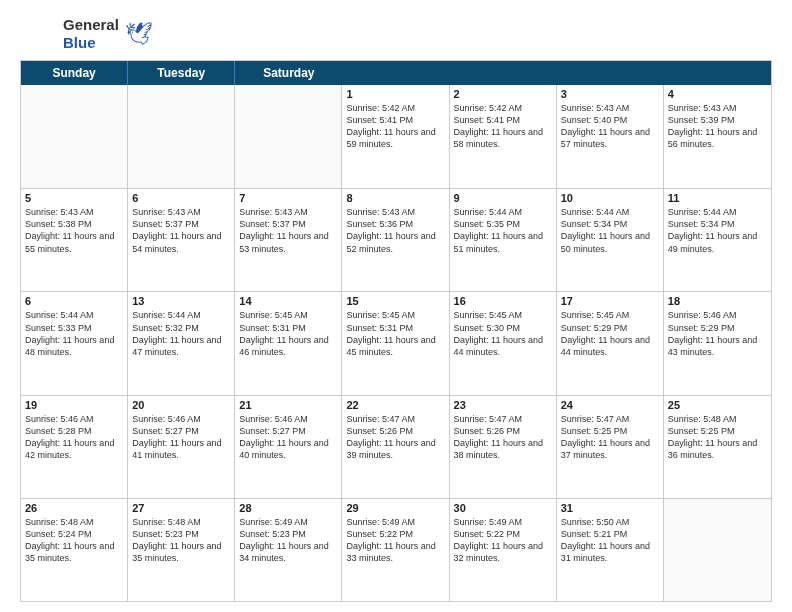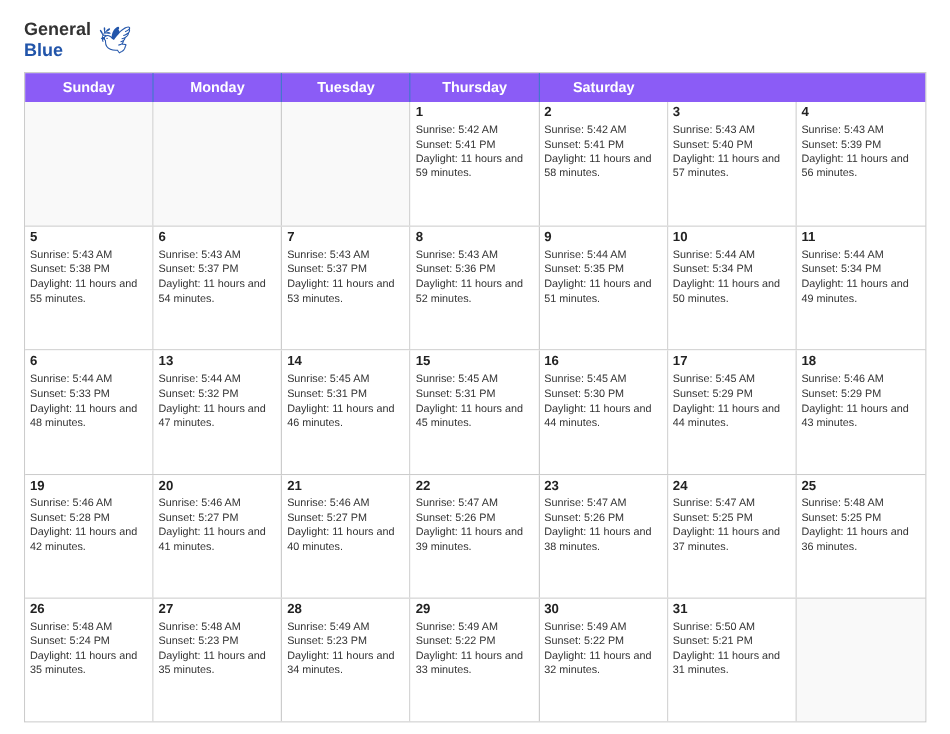--- a/index.html
+++ b/index.html
@@ -20,20 +20,21 @@
     .header {
       display: flex;
       align-items: flex-start;
       justify-content: space-between;
       margin-bottom: 8px;
     }
     .logo {
       display: flex;
       flex-direction: column;
       align-items: flex-start;
+      margin-left: 43px;
     }
     .logo-row {
       display: flex;
       align-items: center;
       gap: 2px;
     }
     .title-block {
       text-align: right;
     }
     .month-title {
@@ -47,21 +48,21 @@
     }
     .calendar {
       flex: 1;
       display: flex;
       flex-direction: column;
       border: 1px solid #ccc;
     }
     .cal-header {
       display: grid;
       grid-template-columns: repeat(7, 1fr);
-      background: #8b5cf6;
+      background: #0c4a6e;
     }
     .cal-header-cell {
       color: #fff;
       font-size: 12px;
       font-weight: bold;
       padding: 5px 4px;
       text-align: center;
       border-right: 1px solid #4477cc;
     }
     .cal-header-cell:last-child { border-right: none; }
@@ -116,23 +117,21 @@
     </div>
     <div class="title-block">
       <div class="month-title"></div>
       <div class="location"></div>
     </div>
   </div>
 
   <div class="calendar">
     <div class="cal-header">
     <div class="cal-header-cell">Sunday</div>
-        <div class="cal-header-cell">Monday</div>
         <div class="cal-header-cell">Tuesday</div>
-        <div class="cal-header-cell">Thursday</div>
         <div class="cal-header-cell">Saturday</div>
       </div>
     <div class="cal-body">
     <div class="cal-row">
           <div class="cal-cell empty"></div>
           <div class="cal-cell empty"></div>
           <div class="cal-cell empty"></div>
           <div class="cal-cell">
             <div class="day-num">1</div>
             <div class="cell-text">Sunrise: 5:42 AM<br>Sunset: 5:41 PM<br>Daylight: 11 hours and 59 minutes.</div>

